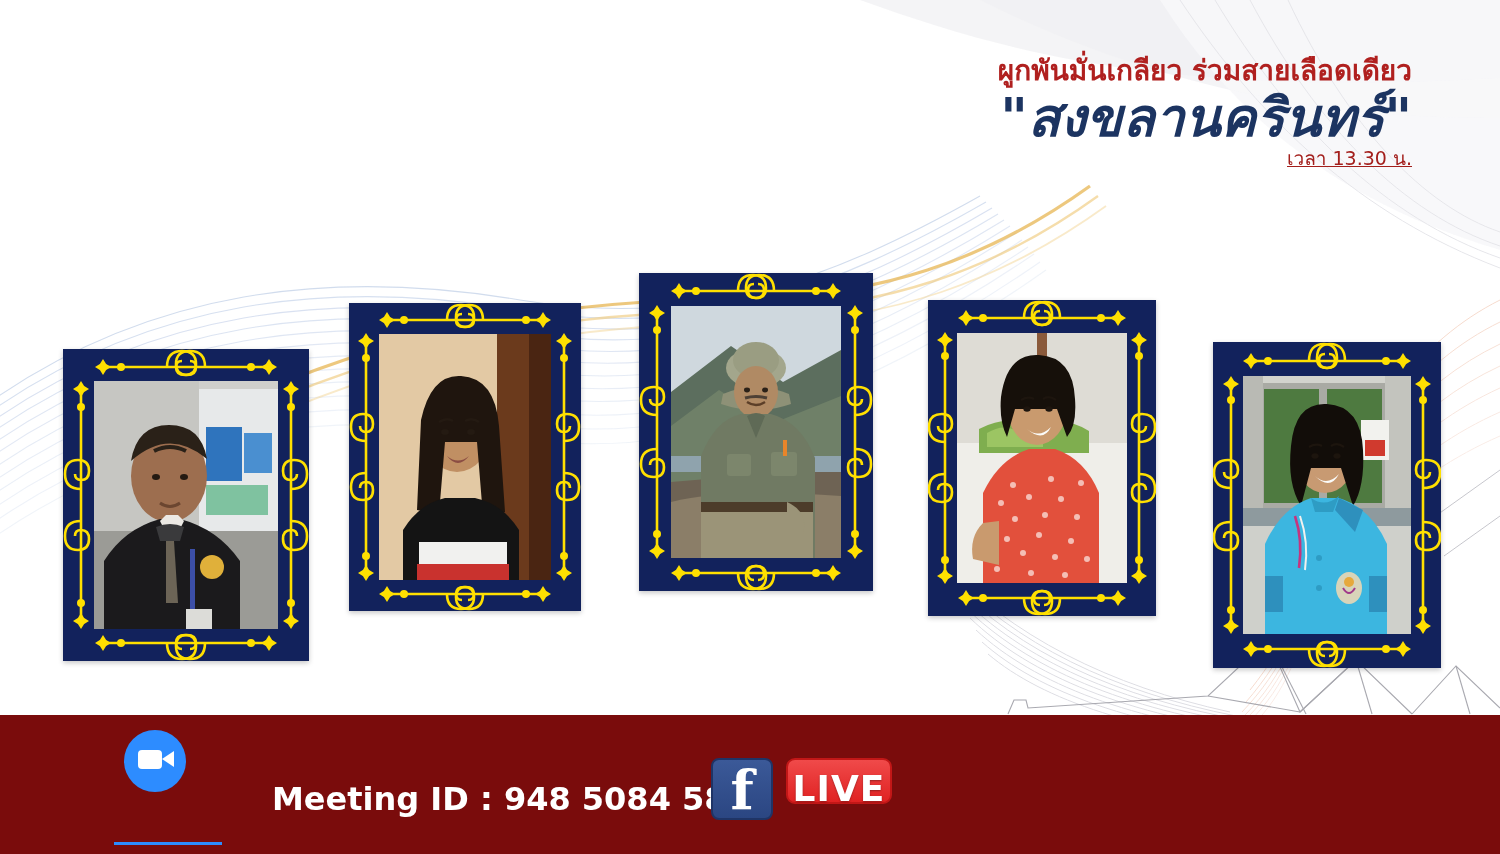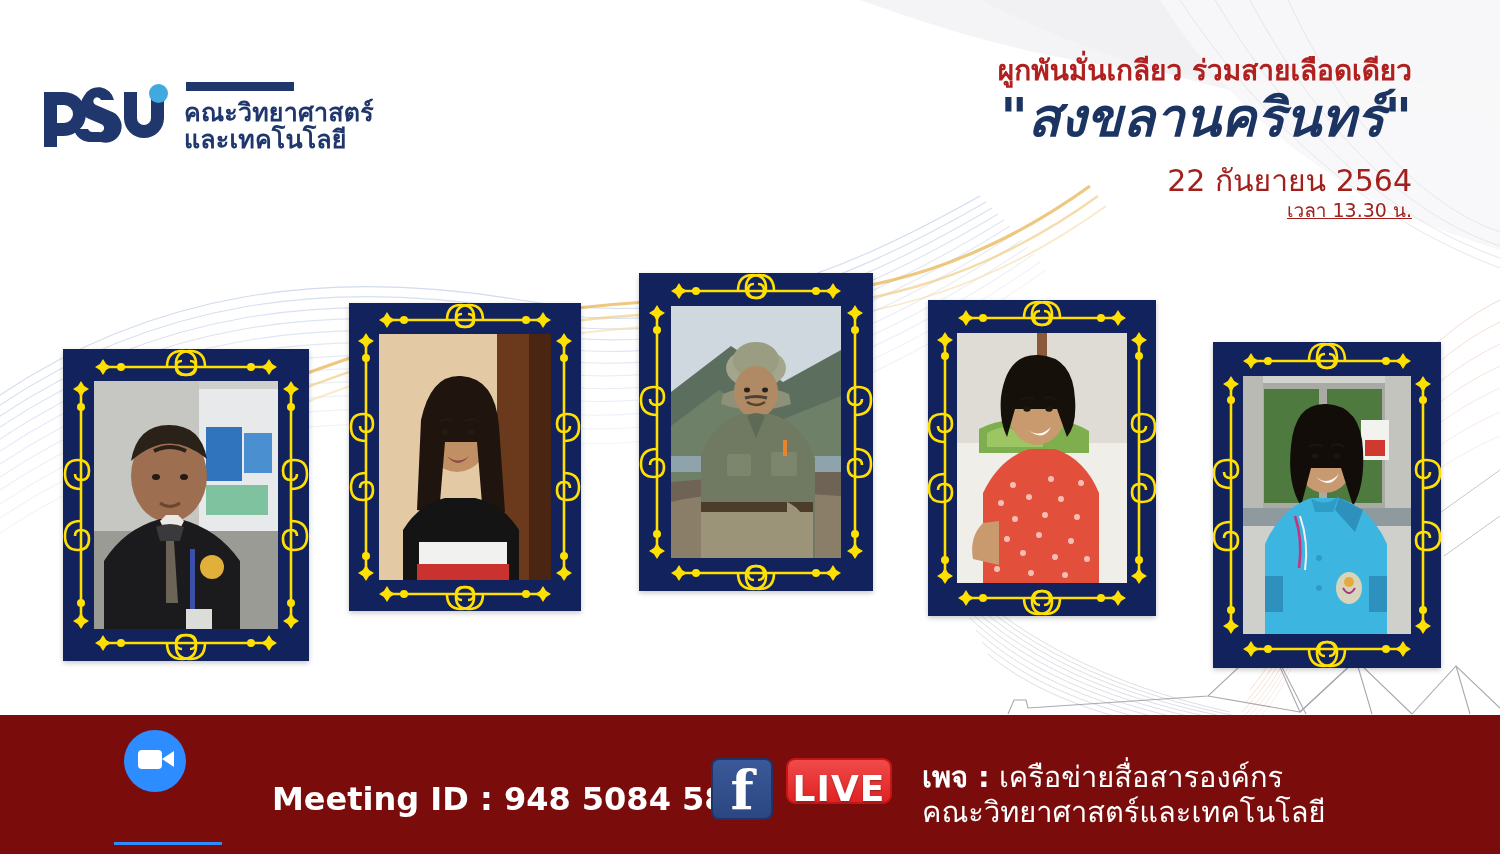--- a/index.html
+++ b/index.html
@@ -202,45 +202,24 @@
       <path d="M1412 714 L1456 666 L1500 708"></path>
       <path d="M1456 666 L1470 714"></path>
       <path d="M1268 640 L1300 712 L1356 660"></path>
     </g>
     <g fill="none" stroke="#b9b9c0" stroke-width="1" opacity=".8">
       <path d="M1430 520 L1500 470"></path>
       <path d="M1444 556 L1500 516"></path>
     </g>
   </svg>
 
-  <div class="logo-block">
-    <div class="psu-mark">
-      <svg viewBox="0 0 132 70" width="132" height="70" aria-hidden="true">
-        <g fill="#20376E">
-
-          <path d="M6 14 h20 a22 22 0 0 1 0 44 h-8 v-13 h8 a9 9 0 0 0 0 -18 h-7 v42 h-13 z"></path>
-
-          <path d="M46 18 a16 16 0 0 1 30 4 h-13 a4 4 0 0 0 -7 -1 a4 4 0 0 0 2 6 l14 6 a16 16 0 0 1 -9 31 h-12 a16 16 0 0 1 -15 -13 h14 a5 5 0 0 0 5 3 h6 a4 4 0 0 0 2 -8 l-14 -6 a16 16 0 0 1 -3 -22 z"></path>
-
-          <path d="M86 14 h13 v26 a7 7 0 0 0 14 0 v-26 h13 v26 a20 20 0 0 1 -40 0 z"></path>
-        </g>
-      </svg>
-      <div class="psu-dot"></div>
-    </div>
-    <div class="faculty-text">
-      <div class="faculty-rule"></div>
-      <div class="faculty-line">คณะวิทยาศาสตร์</div>
-      <div class="faculty-line">และเทคโนโลยี</div>
-    </div>
-  </div>
 
   <div class="headline-block">
     <div class="headline-main">ผูกพันมั่นเกลียว  ร่วมสายเลือดเดียว</div>
     <div class="headline-sub">"สงขลานครินทร์"</div>
-    <div class="headline-date">22 กันยายน 2564</div>
     <div class="headline-time">เวลา 13.30 น.</div>
   </div>
 
   <div class="frame" style="left:63px;top:349px;width:246px;height:312px;">
     <div class="photo" style="left:31px;top:32px;width:184px;height:248px;">
       <svg viewBox="0 0 184 248" preserveAspectRatio="none" width="184" height="248" aria-hidden="true">
         <rect width="184" height="248" fill="#cfcfcc"></rect>
         <rect x="0" y="0" width="105" height="160" fill="#c6c6c2"></rect>
         <rect x="105" y="8" width="79" height="150" fill="#e7e9ea"></rect>
         <rect x="112" y="46" width="36" height="54" fill="#2f74bd"></rect>
@@ -574,21 +553,14 @@
     <div class="zoom-underline"></div>
   </div>
 
   <div class="meeting-id">Meeting ID : 948 5084 5828</div>
 
   <div class="fb-badge">
     <div class="fb-f">f</div>
   </div>
   <div class="live-badge">LIVE</div>
 
-  <div class="page-block">
-    <div class="page-line1">
-      <b>เพจ :</b>
-      <span>เครือข่ายสื่อสารองค์กร</span>
-    </div>
-    <div class="page-line2">คณะวิทยาศาสตร์และเทคโนโลยี</div>
-  </div>
 
 </div>
 
 </body></html>

